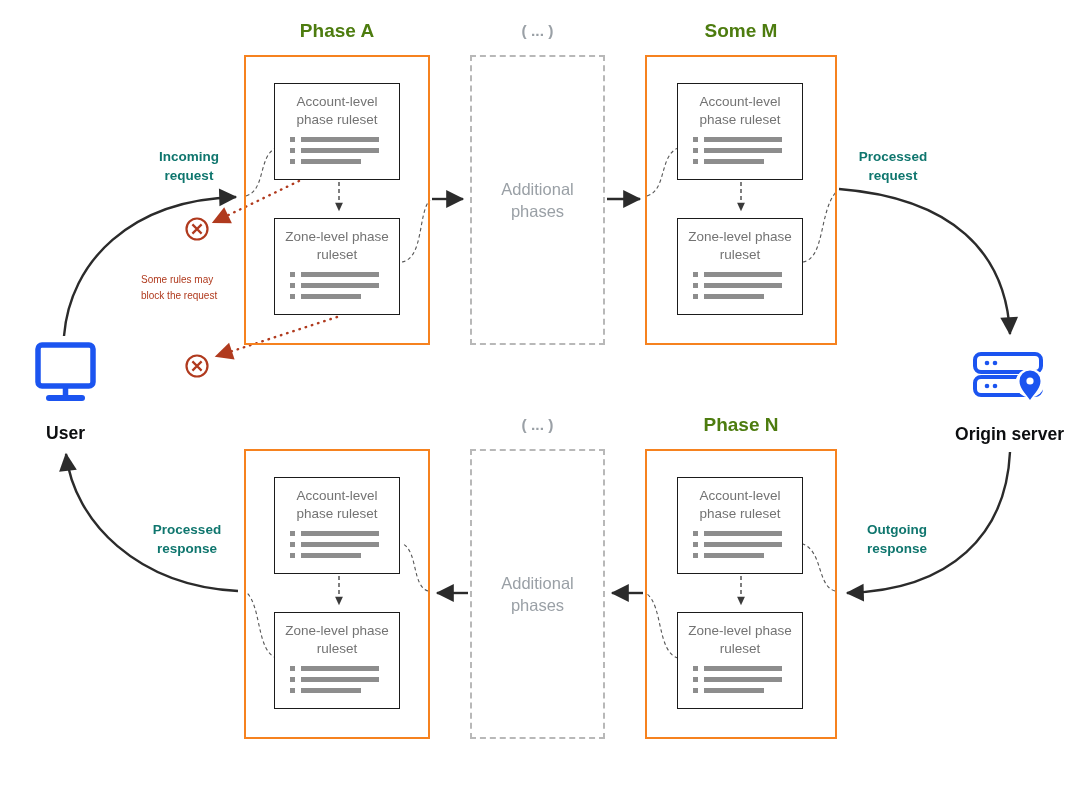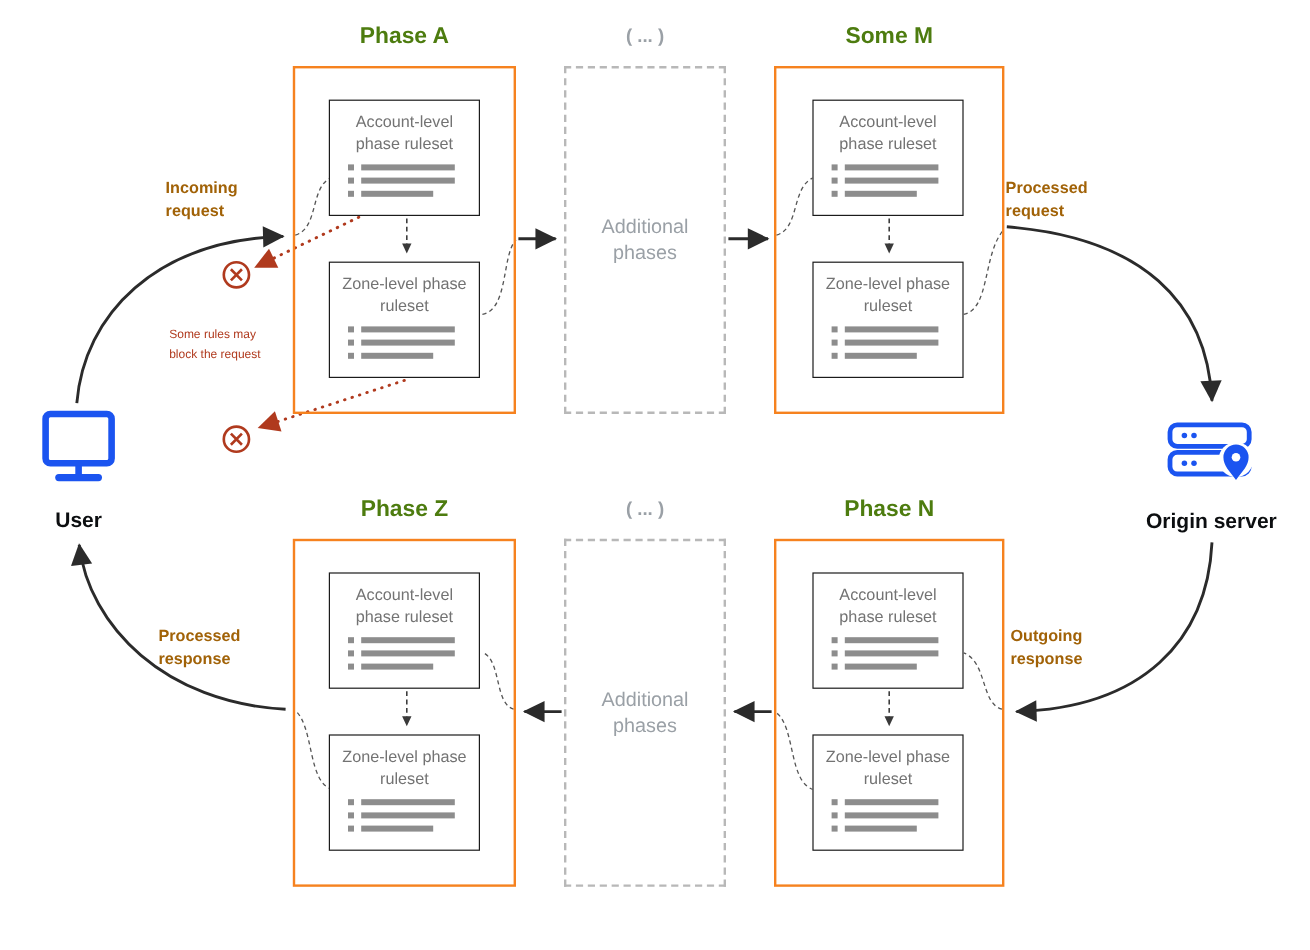--- a/index.html
+++ b/index.html
@@ -32,21 +32,21 @@
   .rs-row:nth-child(3)::after{width:60px}
 
   
   .addbox{position:absolute;width:135px;height:290px;border:2px dashed var(--c-dash,#b8b8b8);
           display:flex;align-items:center;justify-content:center;background:transparent}
   .addlabel{color:var(--c-muted,#9aa0a6);font-size:16.5px;text-align:center;line-height:1.35;width:92px}
 
   
   .ptitle{position:absolute;font-weight:bold;font-size:19px;text-align:center;color:#4d7c0f}
   .ptitle.muted{color:var(--c-muted,#9aa0a6);font-weight:bold;font-size:15.5px}
-  .flabel{position:absolute;font-weight:bold;font-size:13.5px;line-height:1.4;color:#a16207}
+  .flabel{position:absolute;font-weight:bold;font-size:13.5px;text-align:center;line-height:1.4;color:#0f766e}
   .endlabel{position:absolute;font-weight:bold;font-size:17.5px;text-align:center;color:#0c0e10}
   .warn{position:absolute;left:141px;top:272px;width:94px;color:var(--c-red,#b03a1e);
         font-size:10px;line-height:1.55;text-align:left}
 </style>
 </head>
 <body>
 
 <div class="canvas">
 
   <svg class="overlay" width="1092" height="792" viewBox="0 0 1092 792">
@@ -114,21 +114,20 @@
       <g>
         <path class="blue-fill" d="M1030 400 C1024.5 392.5 1019.5 388 1019.5 381 A10.5 10.5 0 1 1 1040.5 381 C1040.5 388 1035.5 392.5 1030 400 Z"></path>
         <circle cx="1030" cy="381" r="3.6" fill="#fff"></circle>
       </g>
     </g>
   </svg>
 
   <div class="ptitle" style="left:244px;top:20px;width:186px">Phase A</div>
   <div class="ptitle muted" style="left:470px;top:22px;width:135px">( ... )</div>
   <div class="ptitle" style="left:645px;top:20px;width:192px">Some M</div>
-  <div class="ptitle" style="left:244px;top:414px;width:186px">Phase Z</div>
   <div class="ptitle muted" style="left:470px;top:416px;width:135px">( ... )</div>
   <div class="ptitle" style="left:645px;top:414px;width:192px">Phase N</div>
 
   <div class="phase" style="left:244px;top:55px;width:186px;height:290px">
     <div class="ruleset" style="left:28px;top:26px">
       <div class="rs-title">Account-level phase ruleset</div>
       <div class="rs-lines">
         <div class="rs-row"></div>
         <div class="rs-row"></div>
         <div class="rs-row"></div>

